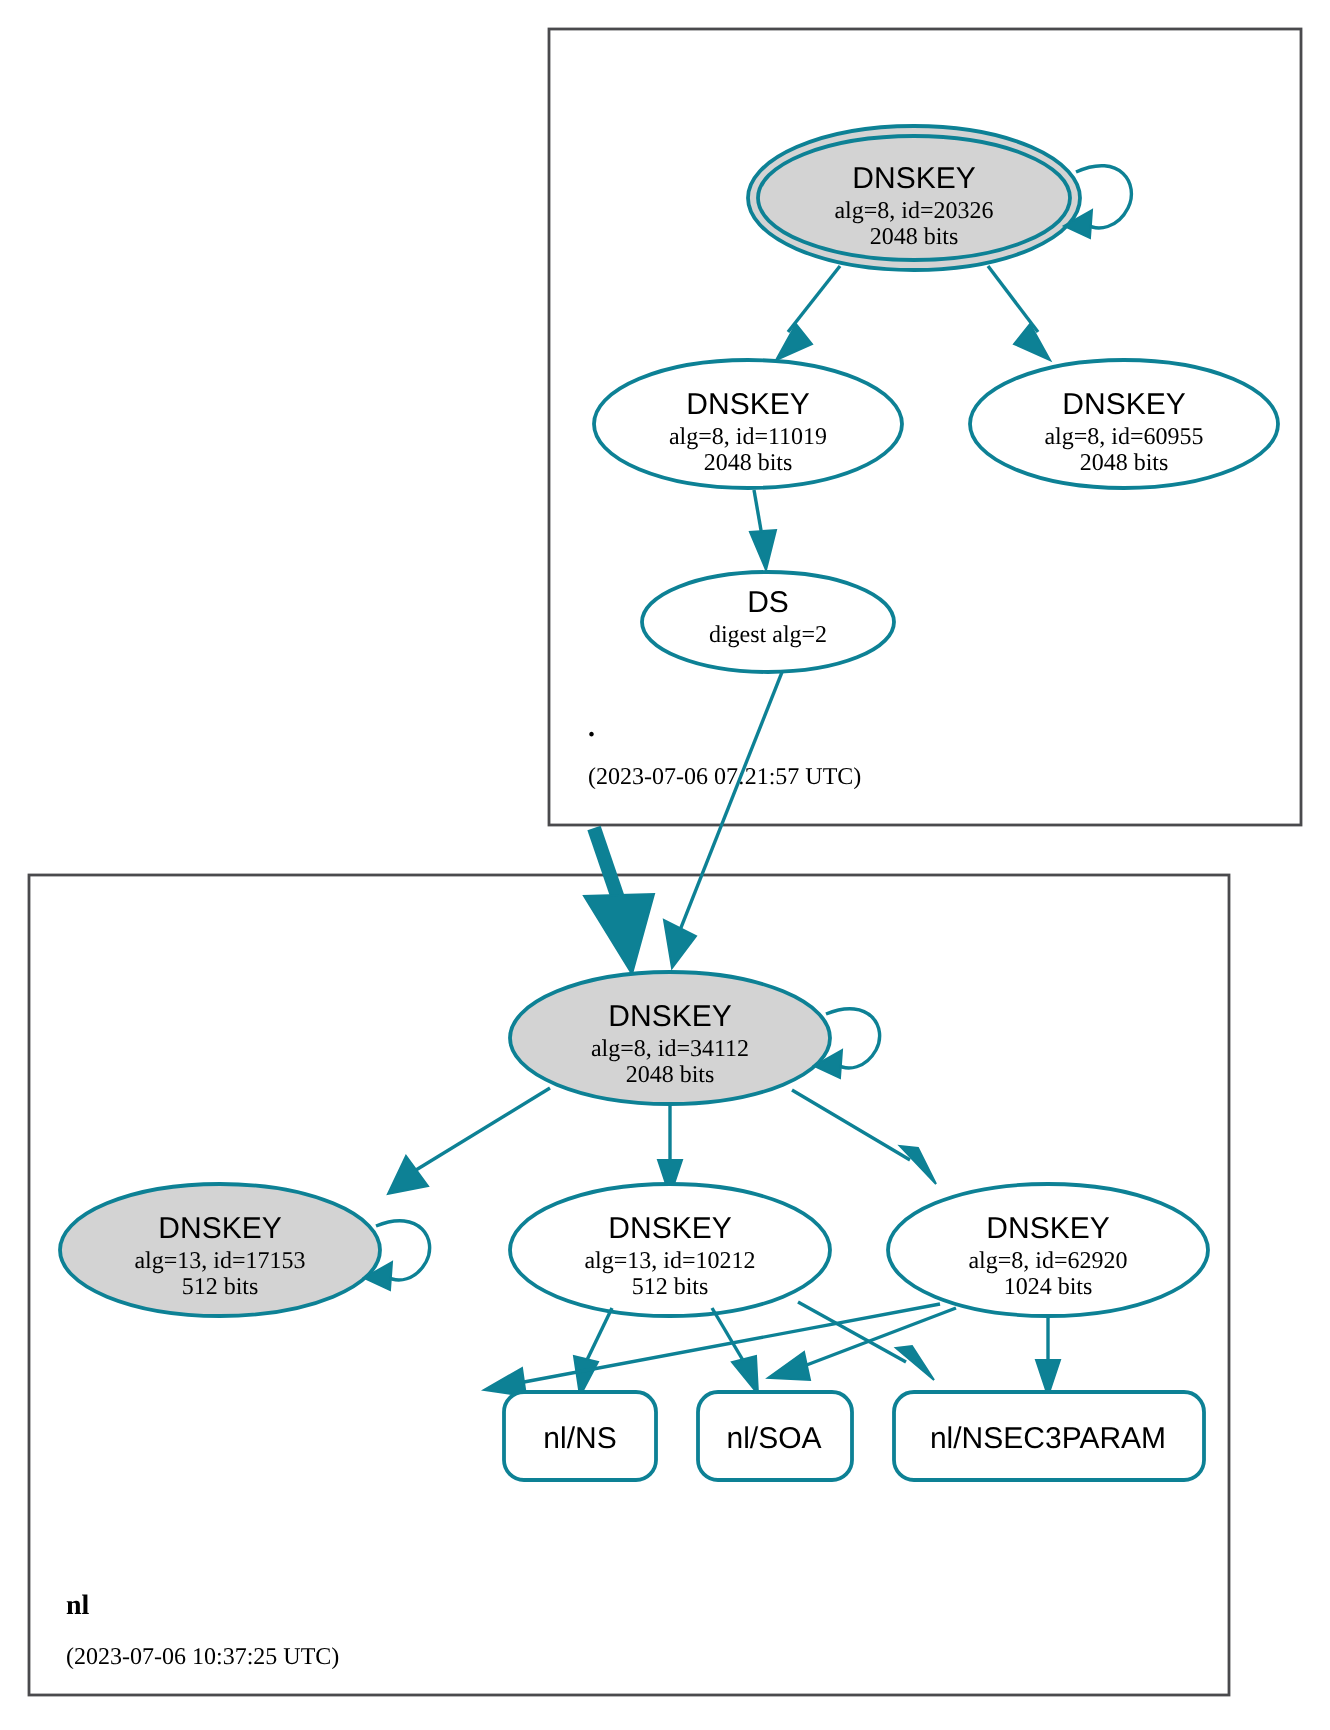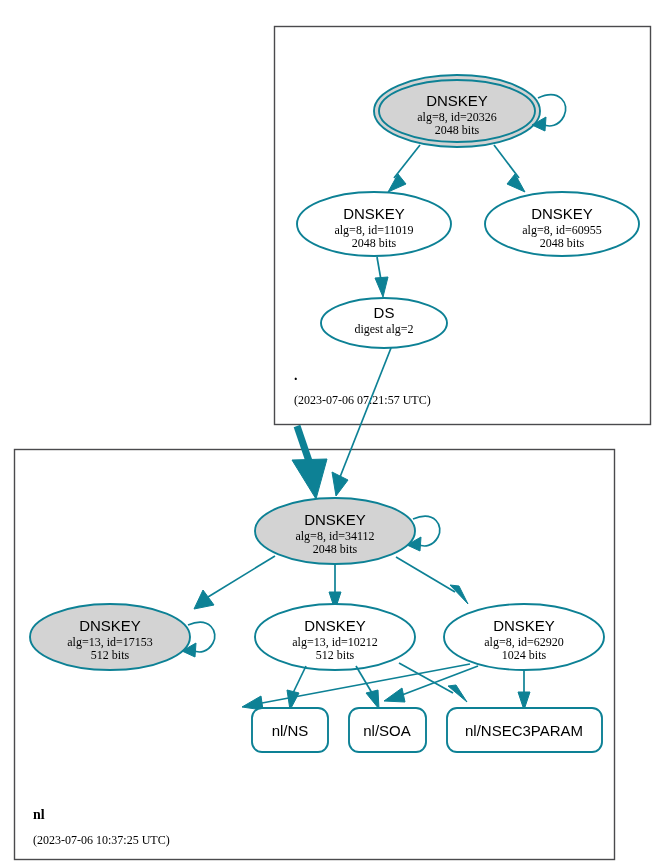--- a/index.html
+++ b/index.html
@@ -10,21 +10,20 @@
   body {
     width: 665px;
     height: 865px;
     font-family: "Liberation Sans", sans-serif;
     overflow: hidden;
   }
   #diagram-root {
     position: relative;
     width: 665px;
     height: 811px;
-    margin-top: 12px;
   }
   svg#dnssec-graph {
     display: block;
     width: 665px;
     height: 865px;
   }
   .zone-box {
     fill: #ffffff;
     stroke: #4a4a4d;
     stroke-width: 1.4;

